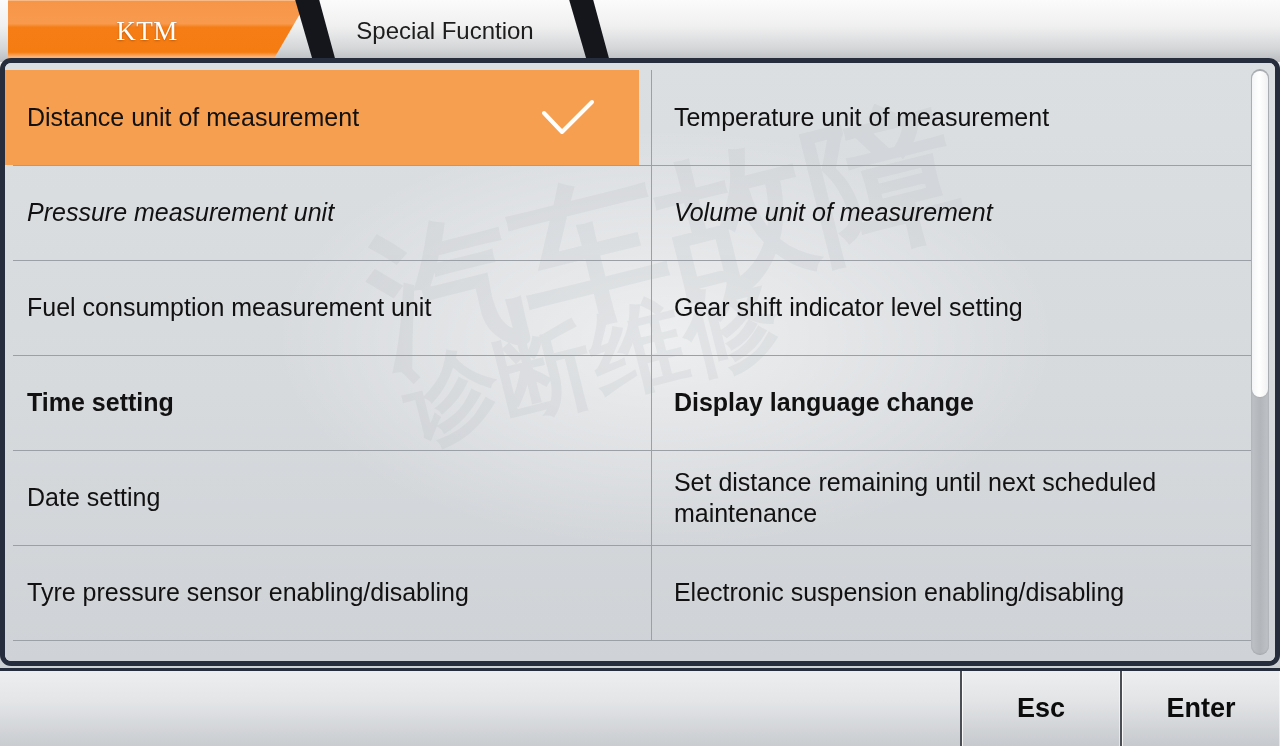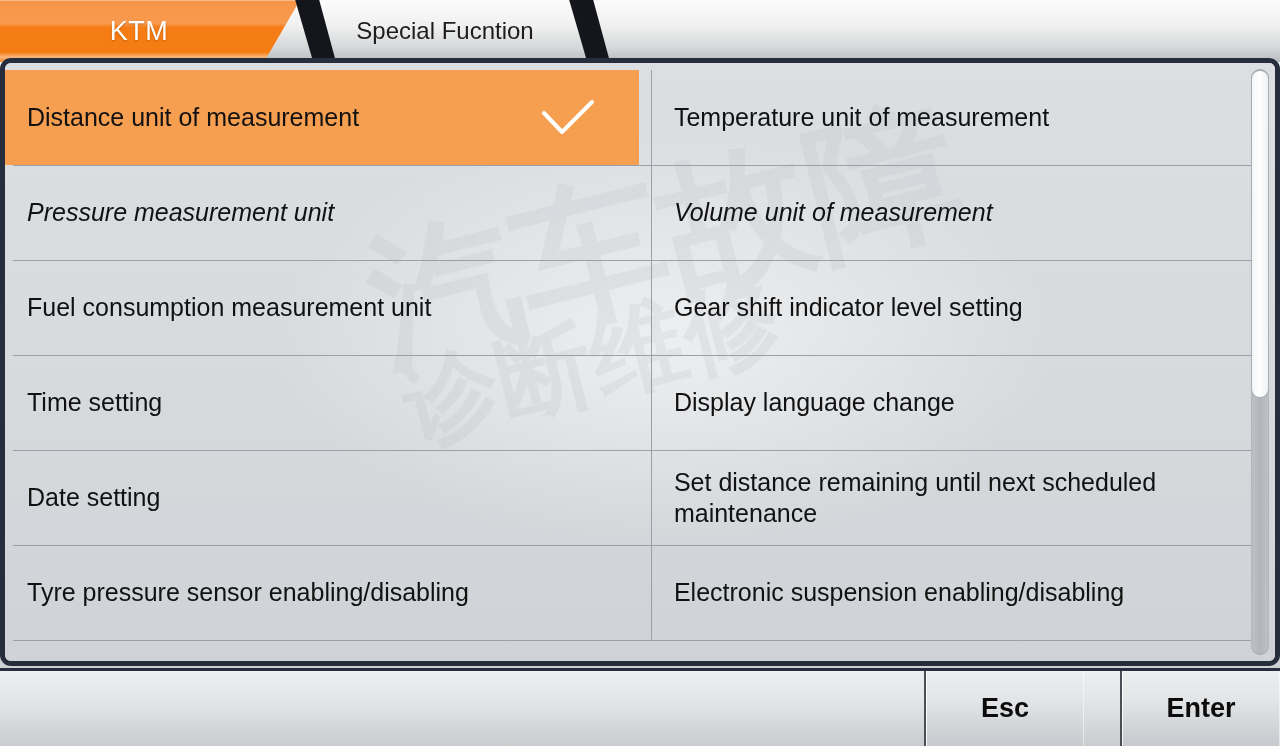--- a/index.html
+++ b/index.html
@@ -27,27 +27,28 @@
   }
   .tab {
     position: absolute;
     top: 0;
     height: 62px;
     display: flex;
     align-items: center;
     justify-content: center;
   }
   .tab-ktm {
-    left: 0;
+    left: 8px;
     width: 300px;
     background: linear-gradient(180deg,
         #f79547 0%, #f89a4e 38%, #f67d16 44%, #f57c11 84%,
         #fbb57b 92%, #f68a28 100%);
     clip-path: polygon(0 0, 100% 0, 88% 100%, 0 100%);
     box-shadow: inset 0 1px 0 rgba(255,255,255,.35);
+    font-family: Liberation Serif, serif;
   }
   .tab-ktm .tab-label {
     color: #ffffff;
     font-size: 27px;
     letter-spacing: .5px;
     text-shadow: 0 1px 2px rgba(120,55,0,.45);
     margin-right: 22px;
   }
   .tab-sep {
     position: absolute;
@@ -201,21 +202,20 @@
     display: flex;
     align-items: center;
     justify-content: center;
     font-size: 27px;
     font-weight: bold;
     color: #0c0c0c;
     border-left: 2px solid #4b4f55;
     box-sizing: border-box;
     background: linear-gradient(180deg, #eceef0 0%, #e2e4e6 40%, #c6c9cd 100%);
     box-shadow: inset 1px 0 0 rgba(255,255,255,.85), inset -1px 0 0 rgba(255,255,255,.5);
-    margin-left: 36px;
   }
 </style>
 </head>
 <body>
 
 <div id="app">
 
   <div class="tabbar">
     <div class="tab tab-ktm">
       <span class="tab-label">KTM</span>
@@ -259,21 +259,21 @@
           <div class="rowline" style="top: 197px;"></div>
           <div class="row" style="top: 197px; height: 95px;">
             <div class="cell">
               <span class="label">Fuel consumption measurement unit</span>
             </div>
             <div class="cell right">
               <span class="label">Gear shift indicator level setting</span>
             </div>
           </div>
           <div class="rowline" style="top: 292px;"></div>
-          <div class="row" style="top: 292px; height: 95px;">
+          <div class="row" style="top: 292px; height: 95px; font-weight: bold;">
             <div class="cell">
               <span class="label">Time setting</span>
             </div>
             <div class="cell right">
               <span class="label">Display language change</span>
             </div>
           </div>
           <div class="rowline" style="top: 387px;"></div>
           <div class="row" style="top: 387px; height: 95px;">
             <div class="cell">

